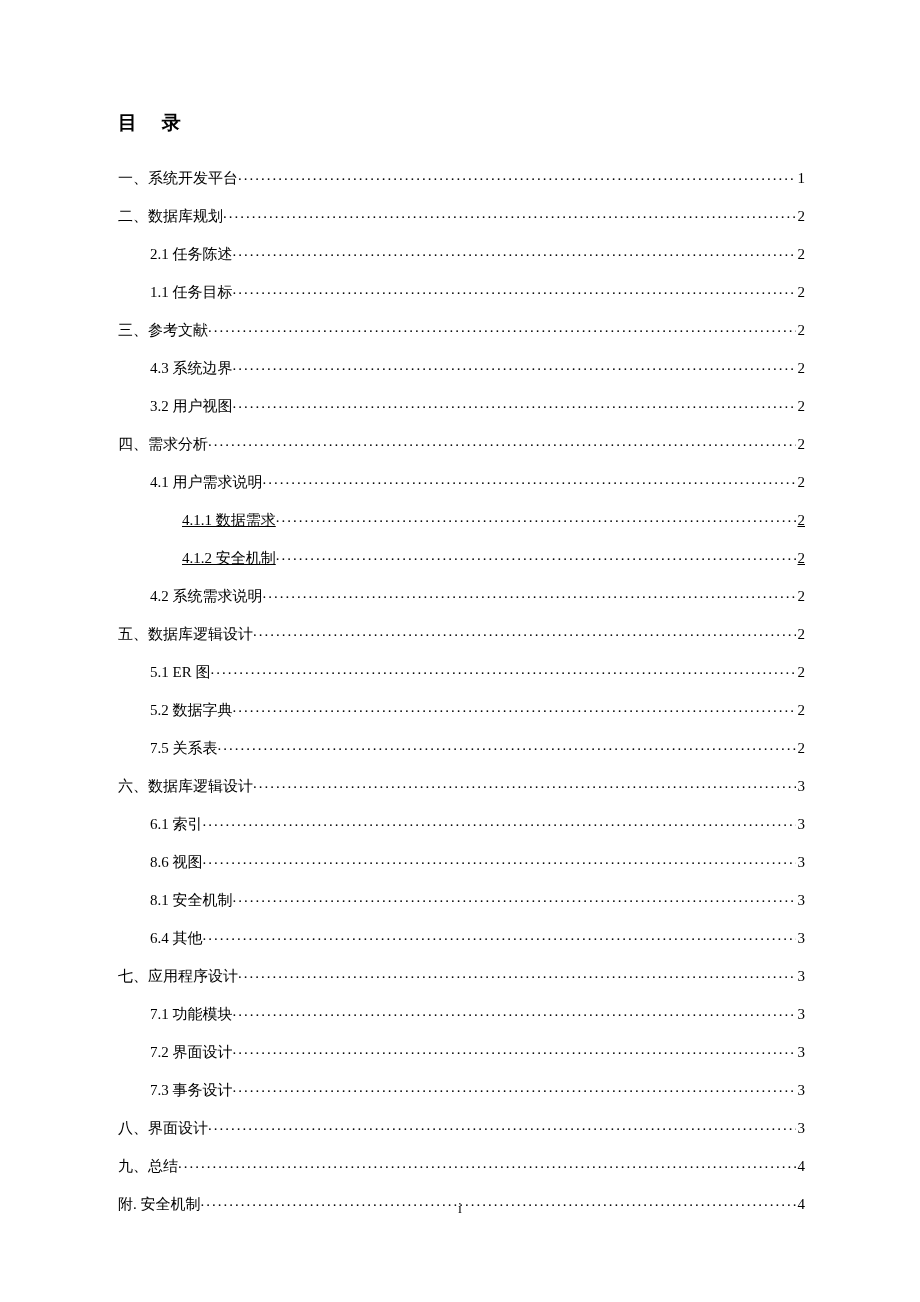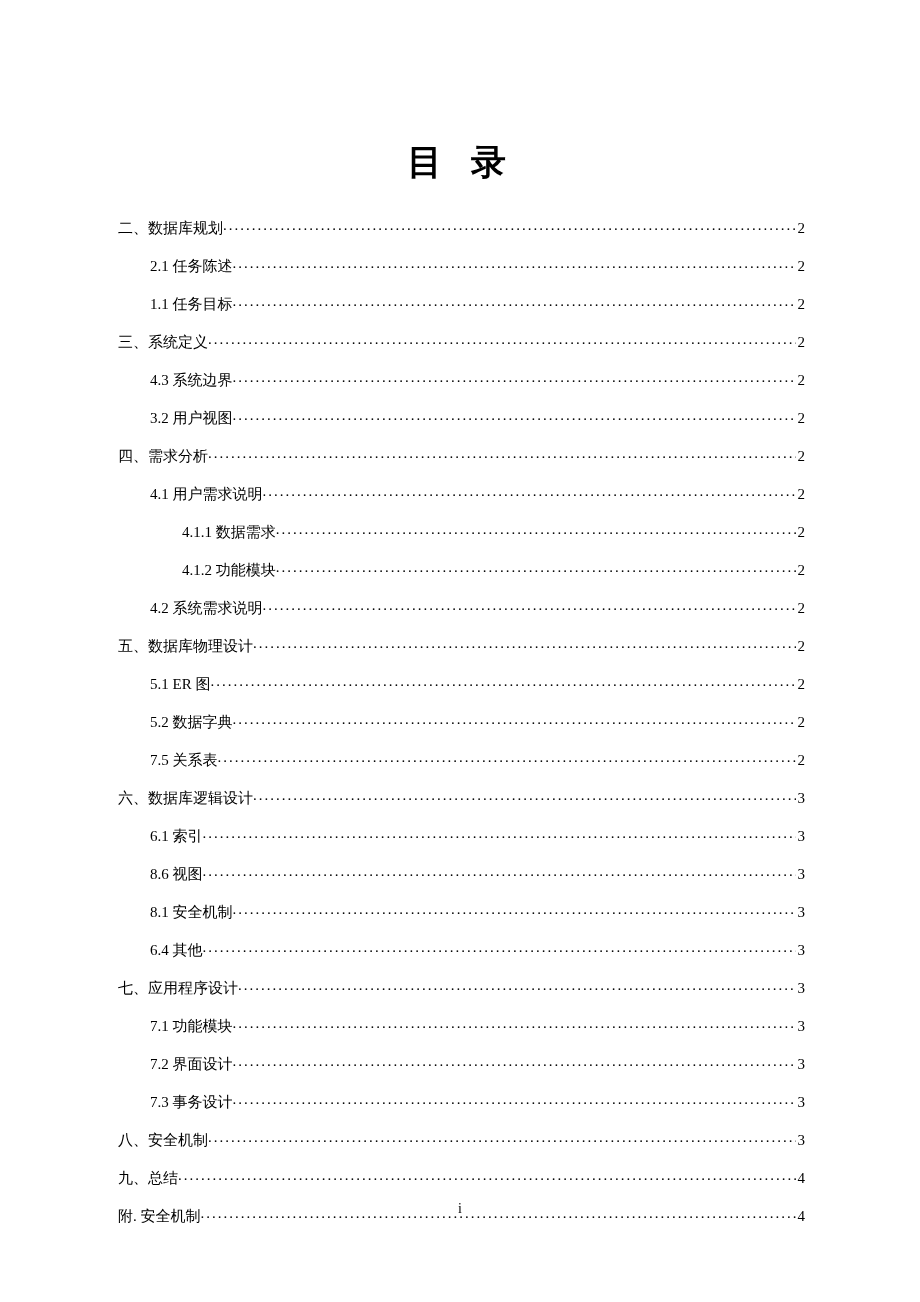--- a/index.html
+++ b/index.html
@@ -12,46 +12,46 @@
       font-family: "SimSun", "宋体", serif;
       color: #000;
       width: 920px;
       height: 1302px;
       position: relative;
     }
     .page {
       padding: 110px 115px 0 118px;
     }
     .title {
-      text-align: center;
-      font-size: 35px;
+      text-align: left;
+      font-size: 19px;
       font-weight: bold;
       letter-spacing: 10px;
       margin-bottom: 32px;
       font-family: "SimSun", "宋体", serif;
-      margin-top: 29px;
     }
     .toc-list {
       font-size: 15px;
       line-height: 1;
     }
     .toc-entry {
       display: flex;
       align-items: baseline;
       margin-bottom: 20px;
       white-space: nowrap;
     }
     .toc-entry.level-0 {
       padding-left: 0;
     }
     .toc-entry.level-1 {
       padding-left: 32px;
     }
     .toc-entry.level-2 {
       padding-left: 64px;
+      text-decoration: underline;
     }
     .toc-label {
       flex-shrink: 0;
     }
     .toc-dots {
       flex: 1;
       overflow: hidden;
       letter-spacing: 2px;
       padding: 0 2px;
       height: 15px;
@@ -77,36 +77,41 @@
       font-family: "Times New Roman", serif;
     }
   </style>
 </head>
 <body>
 
 <div class="page">
   <h1 class="title">目 录</h1>
   <div class="toc-list" id="toc-container">
       <div class="toc-entry level-0">
+        <span class="toc-label">一、系统开发平台</span>
+        <span class="toc-dots"></span>
+        <span class="toc-page">1</span>
+      </div>
+      <div class="toc-entry level-0">
         <span class="toc-label">二、数据库规划</span>
         <span class="toc-dots"></span>
         <span class="toc-page">2</span>
       </div>
       <div class="toc-entry level-1">
         <span class="toc-label">2.1 任务陈述</span>
         <span class="toc-dots"></span>
         <span class="toc-page">2</span>
       </div>
       <div class="toc-entry level-1">
         <span class="toc-label">1.1 任务目标</span>
         <span class="toc-dots"></span>
         <span class="toc-page">2</span>
       </div>
       <div class="toc-entry level-0">
-        <span class="toc-label">三、系统定义</span>
+        <span class="toc-label">三、参考文献</span>
         <span class="toc-dots"></span>
         <span class="toc-page">2</span>
       </div>
       <div class="toc-entry level-1">
         <span class="toc-label">4.3 系统边界</span>
         <span class="toc-dots"></span>
         <span class="toc-page">2</span>
       </div>
       <div class="toc-entry level-1">
         <span class="toc-label">3.2 用户视图</span>
@@ -122,31 +127,31 @@
         <span class="toc-label">4.1 用户需求说明</span>
         <span class="toc-dots"></span>
         <span class="toc-page">2</span>
       </div>
       <div class="toc-entry level-2">
         <span class="toc-label">4.1.1 数据需求</span>
         <span class="toc-dots"></span>
         <span class="toc-page">2</span>
       </div>
       <div class="toc-entry level-2">
-        <span class="toc-label">4.1.2 功能模块</span>
+        <span class="toc-label">4.1.2 安全机制</span>
         <span class="toc-dots"></span>
         <span class="toc-page">2</span>
       </div>
       <div class="toc-entry level-1">
         <span class="toc-label">4.2 系统需求说明</span>
         <span class="toc-dots"></span>
         <span class="toc-page">2</span>
       </div>
       <div class="toc-entry level-0">
-        <span class="toc-label">五、数据库物理设计</span>
+        <span class="toc-label">五、数据库逻辑设计</span>
         <span class="toc-dots"></span>
         <span class="toc-page">2</span>
       </div>
       <div class="toc-entry level-1">
         <span class="toc-label">5.1 ER 图</span>
         <span class="toc-dots"></span>
         <span class="toc-page">2</span>
       </div>
       <div class="toc-entry level-1">
         <span class="toc-label">5.2 数据字典</span>
@@ -197,21 +202,21 @@
         <span class="toc-label">7.2 界面设计</span>
         <span class="toc-dots"></span>
         <span class="toc-page">3</span>
       </div>
       <div class="toc-entry level-1">
         <span class="toc-label">7.3 事务设计</span>
         <span class="toc-dots"></span>
         <span class="toc-page">3</span>
       </div>
       <div class="toc-entry level-0">
-        <span class="toc-label">八、安全机制</span>
+        <span class="toc-label">八、界面设计</span>
         <span class="toc-dots"></span>
         <span class="toc-page">3</span>
       </div>
       <div class="toc-entry level-0">
         <span class="toc-label">九、总结</span>
         <span class="toc-dots"></span>
         <span class="toc-page">4</span>
       </div>
       <div class="toc-entry level-0">
         <span class="toc-label">附. 安全机制</span>

